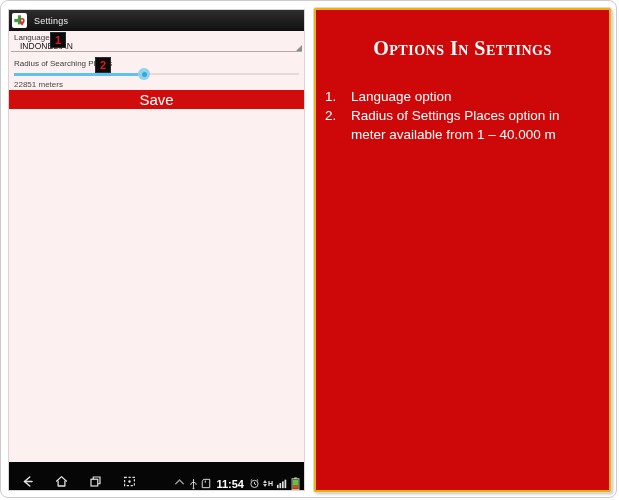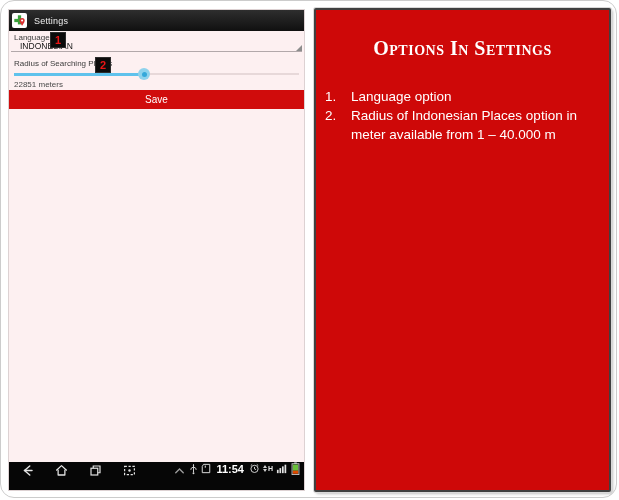--- a/index.html
+++ b/index.html
@@ -1,19 +1,19 @@
 <!DOCTYPE html>
 <html style="--app-bg: #fdf0f1; --slide-red: #ce0808; --save-red: #d00c0c; --slider-blue: #5fc2ec; --slider-thumb: #8ed2ec; --badge-digit: #ea1515;"><head>
 <meta charset="utf-8">
 <style>
   * { margin: 0; padding: 0; box-sizing: border-box; }
   html, body { width: 619px; height: 500px; background: #ffffff; font-family: "Liberation Sans", sans-serif; }
   .canvas {
     position: relative; width: 617px; height: 498px;
-    background: #ffffff; border: 1px solid #cccccc; border-radius: 14px;
+    background: #ffffff; border: 1px solid #cccccc; border-radius: 8px;
     overflow: hidden;
   }
 
   
   .device {
     position: absolute; left: 7px; top: 8px; width: 297px; height: 482px;
     background: var(--app-bg, #fdf0f1); border: 1px solid #ddd2d3;
   }
   .actionbar {
     position: absolute; left: 0; top: 0; right: 0; height: 21px;
@@ -54,44 +54,44 @@
     background: var(--slider-thumb, #8ed2ec); left: calc(45% - 6px);
   }
   .slider-thumb::after {
     content: ""; position: absolute; left: 3.5px; top: 3.5px; width: 5px; height: 5px;
     border-radius: 50%; background: #35a8da;
   }
   .meters { position: absolute; left: 5px; top: 49px; font-size: 8px; color: #4a4a4a; text-align: right; }
   .save-button {
     position: absolute; left: 0; right: 0; top: 59px; height: 19px;
     background: var(--save-red, #d00c0c); border: none; color: #ffffff;
-    font-size: 10px; font-family: "Liberation Sans", sans-serif; cursor: pointer;
+    font-size: 15px; font-family: "Liberation Sans", sans-serif; cursor: pointer;
   }
 
   .navbar {
     position: absolute; left: 0; right: 0; bottom: 0; height: 28px; background: #060606;
-    display: flex; align-items: flex-start; padding: 0 4px 0 10px;
+    display: flex; align-items: flex-end; padding: 0 4px 0 10px;
   }
   .nav-btn { width: 17px; height: 17px; margin-right: 17px; display: flex; align-items: center; justify-content: center; }
   .nav-btn svg { display: block; }
   .chevron-btn { margin-left: 16px; margin-right: 0; }
   .nav-spacer { flex: 1; }
   .status-cluster { display: flex; align-items: center; gap: 3px; }
   .status-time { color: #ffffff; font-size: 11px; font-weight: bold; margin: 0 2px; }
   .status-icon { display: flex; align-items: center; }
   .net-letter { color: #e8e8e8; font-size: 7px; font-weight: bold; line-height: 1; }
   .net-arrows { display: flex; flex-direction: column; margin-right: 1px; }
   .net-arrows i { display: block; width: 0; height: 0; border-style: solid; }
   .net-up { border-width: 0 2px 3px 2px; border-color: transparent transparent #cfcfcf transparent; margin-bottom: 1px; }
   .net-down { border-width: 3px 2px 0 2px; border-color: #cfcfcf transparent transparent transparent; }
 
   
   .slide {
     position: absolute; left: 313px; top: 7px; width: 297px; height: 484px;
-    background: var(--slide-red, #ce0808); border: 2px solid #404040; border-radius: 2px;
+    background: var(--slide-red, #ce0808); border: 2px solid #eab308; border-radius: 2px;
     box-shadow: 0 0 0 1px #d9d9d9, 2px 2px 3px rgba(0,0,0,0.25);
     color: #ffffff;
   }
   .slide-title {
     margin-top: 27px; text-align: center;
     font-family: "Liberation Serif", serif; font-variant: small-caps;
     font-weight: bold; font-size: 20px; letter-spacing: 0.5px;
   }
   .slide-list { margin-top: 27px; padding-left: 9px; padding-right: 10px; }
   .slide-item { display: flex; margin-bottom: 0; }
@@ -232,20 +232,20 @@
     <div class="slide-list">
       <div class="slide-item">
         <span class="slide-item-num">1.</span>
         <div class="slide-item-lines">
           <div>Language option</div>
         </div>
       </div>
       <div class="slide-item">
         <span class="slide-item-num">2.</span>
         <div class="slide-item-lines">
-          <div>Radius of Indonesian Places option in</div>
+          <div>Radius of Settings Places option in</div>
           <div>meter available from 1 – 40.000 m</div>
         </div>
       </div>
     </div>
   </div>
 
 </div>
 
 </body></html>

